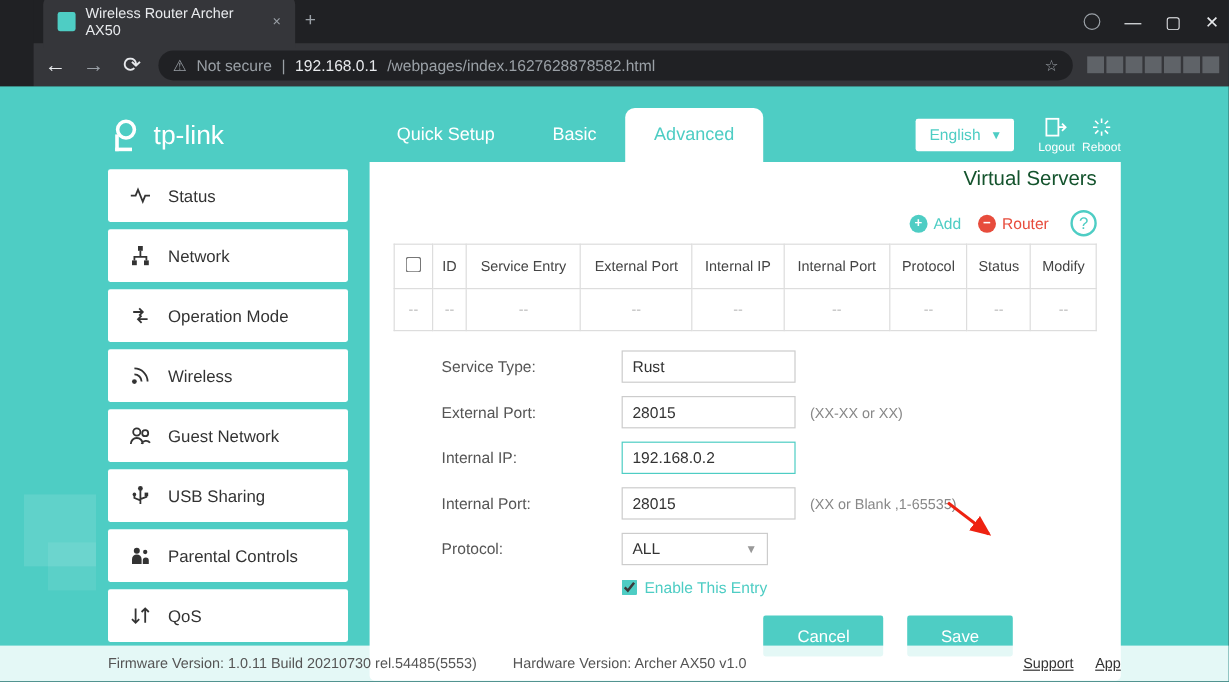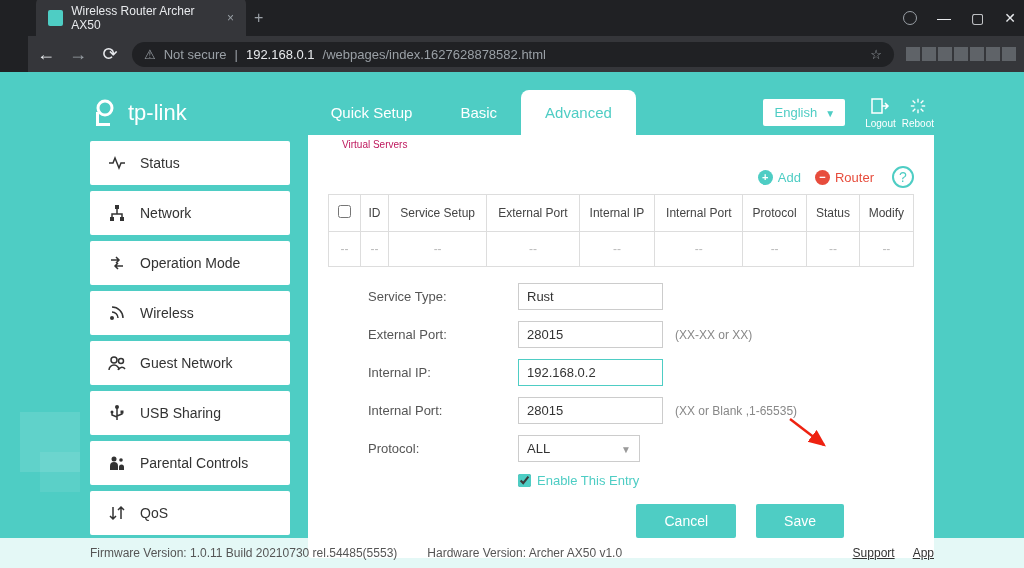--- a/index.html
+++ b/index.html
@@ -41,21 +41,21 @@
 .top-icons { display: flex; gap: 6px; margin-left: 20px; }
 .top-icon { display: flex; flex-direction: column; align-items: center; color: #fff; font-size: 10px; cursor: pointer; gap: 3px; }
 
 .content-wrap { display: flex; padding: 0 90px; gap: 18px; position: relative; z-index: 2; }
 
 .sidebar { width: 200px; display: flex; flex-direction: column; gap: 6px; margin-top: 6px; }
 .side-item { background: #fff; padding: 13px 18px; display: flex; align-items: center; gap: 14px; font-size: 14px; color: #333; cursor: pointer; border-radius: 2px; }
 .side-icon { width: 18px; height: 18px; display: flex; align-items: center; justify-content: center; }
 
 .main-panel { flex: 1; background: #fff; border-radius: 0 0 4px 4px; padding: 0 20px 14px 20px; position: relative; }
-.page-title { font-size: 10px; color: #be185d; padding: 4px 0 10px 14px; }
+.page-title { font-size: 17px; color: #14532d; padding: 4px 0 10px 14px; text-align: right; }
 .actions-row { display: flex; justify-content: flex-end; align-items: center; gap: 14px; padding: 6px 0; }
 .action-link { display: flex; align-items: center; gap: 5px; font-size: 13px; cursor: pointer; }
 .action-add { color: #4ecdc4; }
 .action-delete { color: #e74c3c; }
 .action-circle { width: 15px; height: 15px; border-radius: 50%; color: #fff; display: inline-flex; align-items: center; justify-content: center; font-size: 11px; font-weight: bold; }
 .help-icon { width: 22px; height: 22px; border: 2px solid #4ecdc4; border-radius: 50%; color: #4ecdc4; display: inline-flex; align-items: center; justify-content: center; font-size: 14px; cursor: pointer; margin-left: 4px; }
 
 table.data-table { width: 100%; border-collapse: collapse; font-size: 12px; }
 .data-table th { border: 1px solid #ddd; padding: 10px 6px; font-weight: normal; color: #444; background: #fff; }
 .data-table td { border: 1px solid #ddd; padding: 10px 6px; text-align: center; color: #bbb; }
@@ -262,21 +262,21 @@
             <span>Router</span>
           </span>
         <span class="help-icon">?</span>
       </div>
 
       <table class="data-table">
         <thead>
             <tr>
           <th style="width:32px"><input type="checkbox" style=""></th>
           <th>ID</th>
-          <th>Service Setup</th>
+          <th>Service Entry</th>
           <th>External Port</th>
           <th>Internal IP</th>
           <th>Internal Port</th>
           <th>Protocol</th>
           <th>Status</th>
           <th>Modify</th>
         </tr>
           </thead>
         <tbody>
             <tr>

